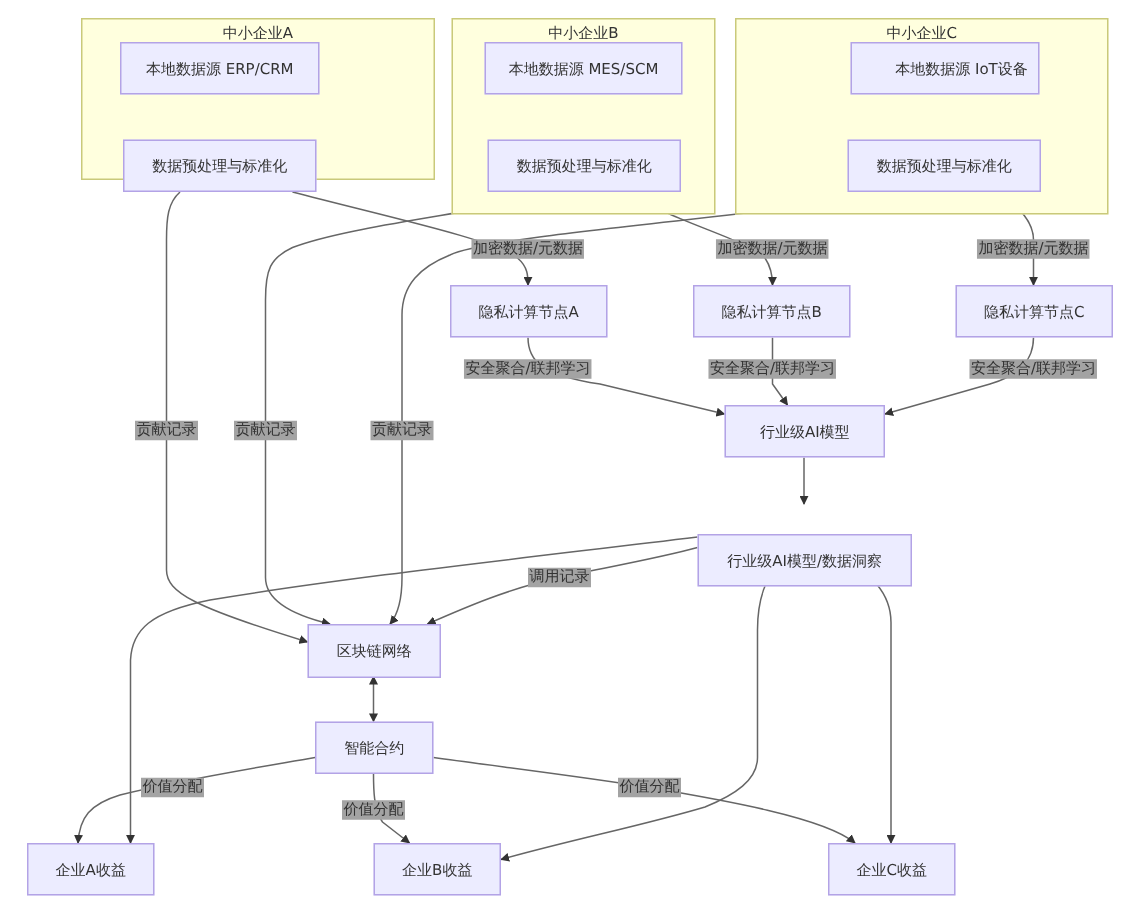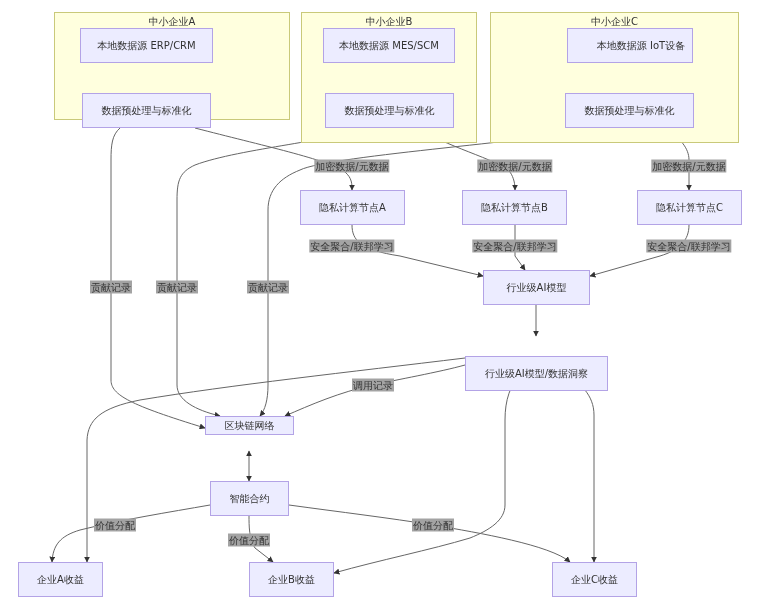--- a/index.html
+++ b/index.html
@@ -66,21 +66,21 @@
 <div class="node" style="left:325px;top:93px;width:129px;height:35px;">数据预处理与标准化</div>
 <div class="node" style="left:565px;top:93px;width:129px;height:35px;">数据预处理与标准化</div>
 
 <div class="node" style="left:300px;top:190px;width:105px;height:35px;">隐私计算节点A</div>
 <div class="node" style="left:462px;top:190px;width:105px;height:35px;">隐私计算节点B</div>
 <div class="node" style="left:637px;top:190px;width:105px;height:35px;">隐私计算节点C</div>
 
 <div class="node" style="left:483px;top:270px;width:107px;height:35px;">行业级AI模型</div>
 <div class="node" style="left:465px;top:336px;width:143px;height:35px;margin-top:20px;">行业级AI模型/数据洞察</div>
 
-<div class="node" style="left:205px;top:416px;width:89px;height:19px;">区块链网络</div>
+<div class="node" style="left:205px;top:416px;width:89px;height:36px;">区块链网络</div>
 <div class="node" style="left:210px;top:481px;width:79px;height:35px;">智能合约</div>
 
 <div class="node" style="left:18px;top:562px;width:85px;height:35px;">企业A收益</div>
 <div class="node" style="left:249px;top:562px;width:85px;height:35px;">企业B收益</div>
 <div class="node" style="left:552px;top:562px;width:85px;height:35px;">企业C收益</div>
 
 <div class="elabel" style="left:352px;top:166px;">加密数据/元数据</div>
 <div class="elabel" style="left:515px;top:166px;">加密数据/元数据</div>
 <div class="elabel" style="left:689px;top:166px;">加密数据/元数据</div>
 

